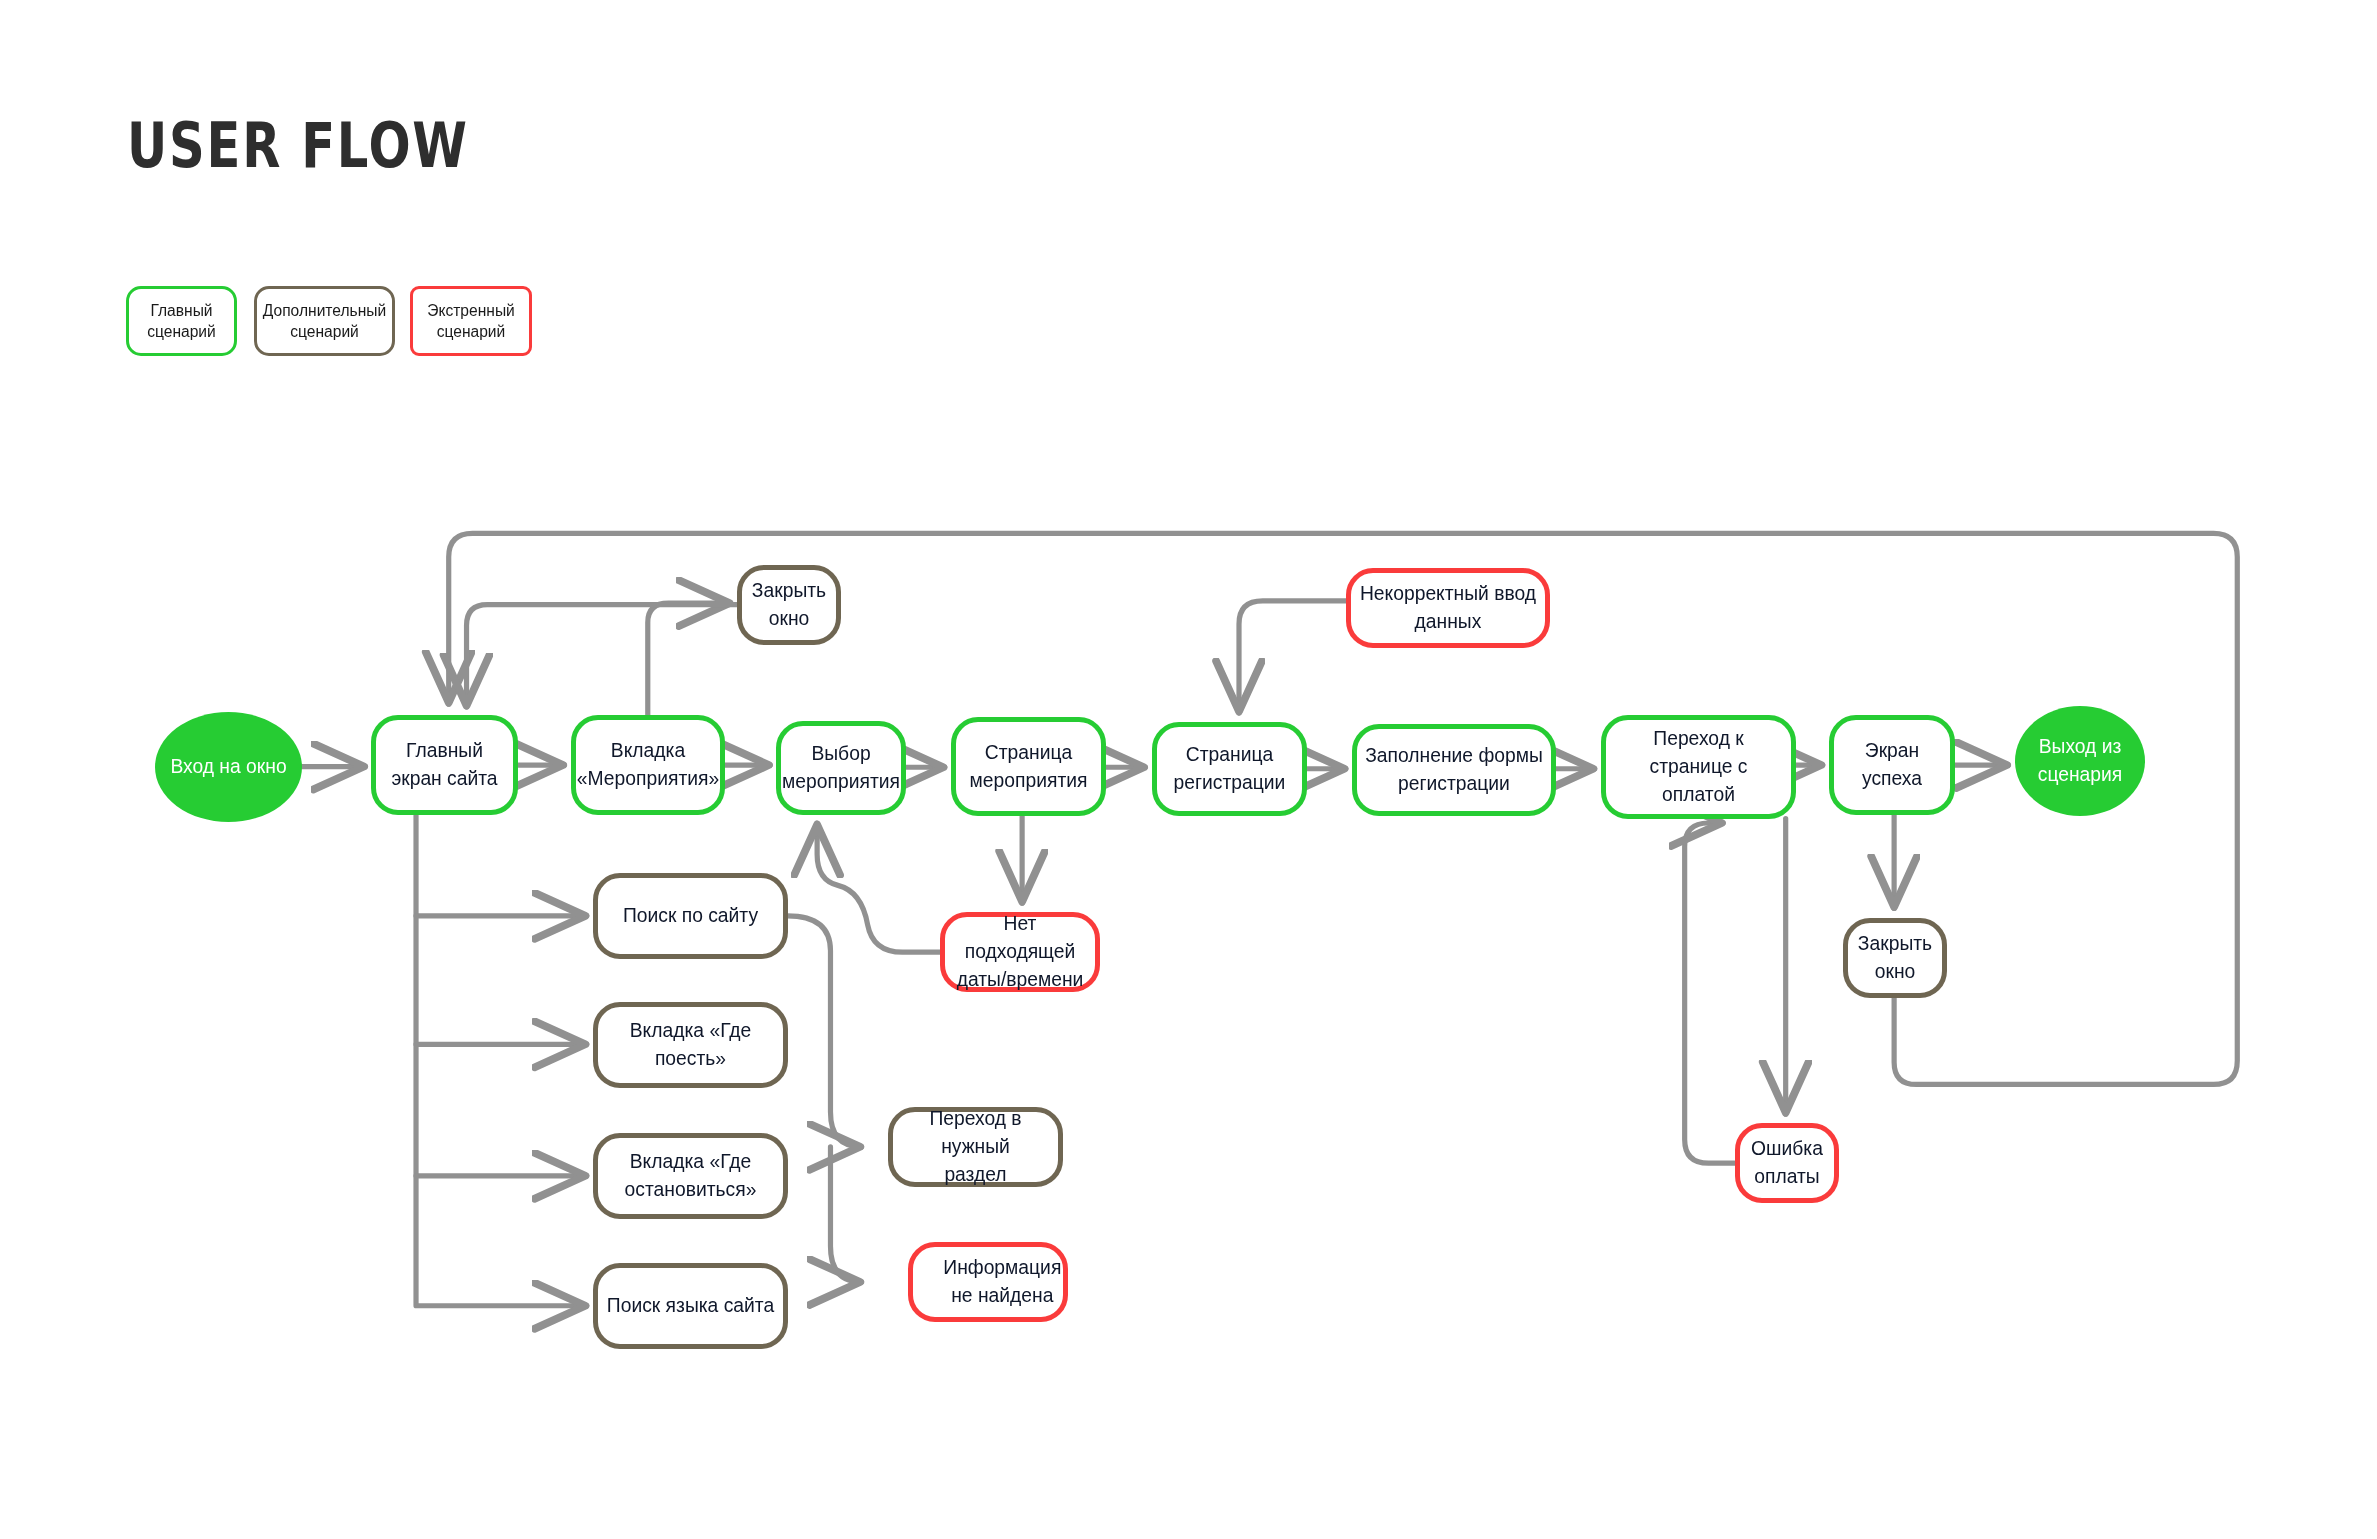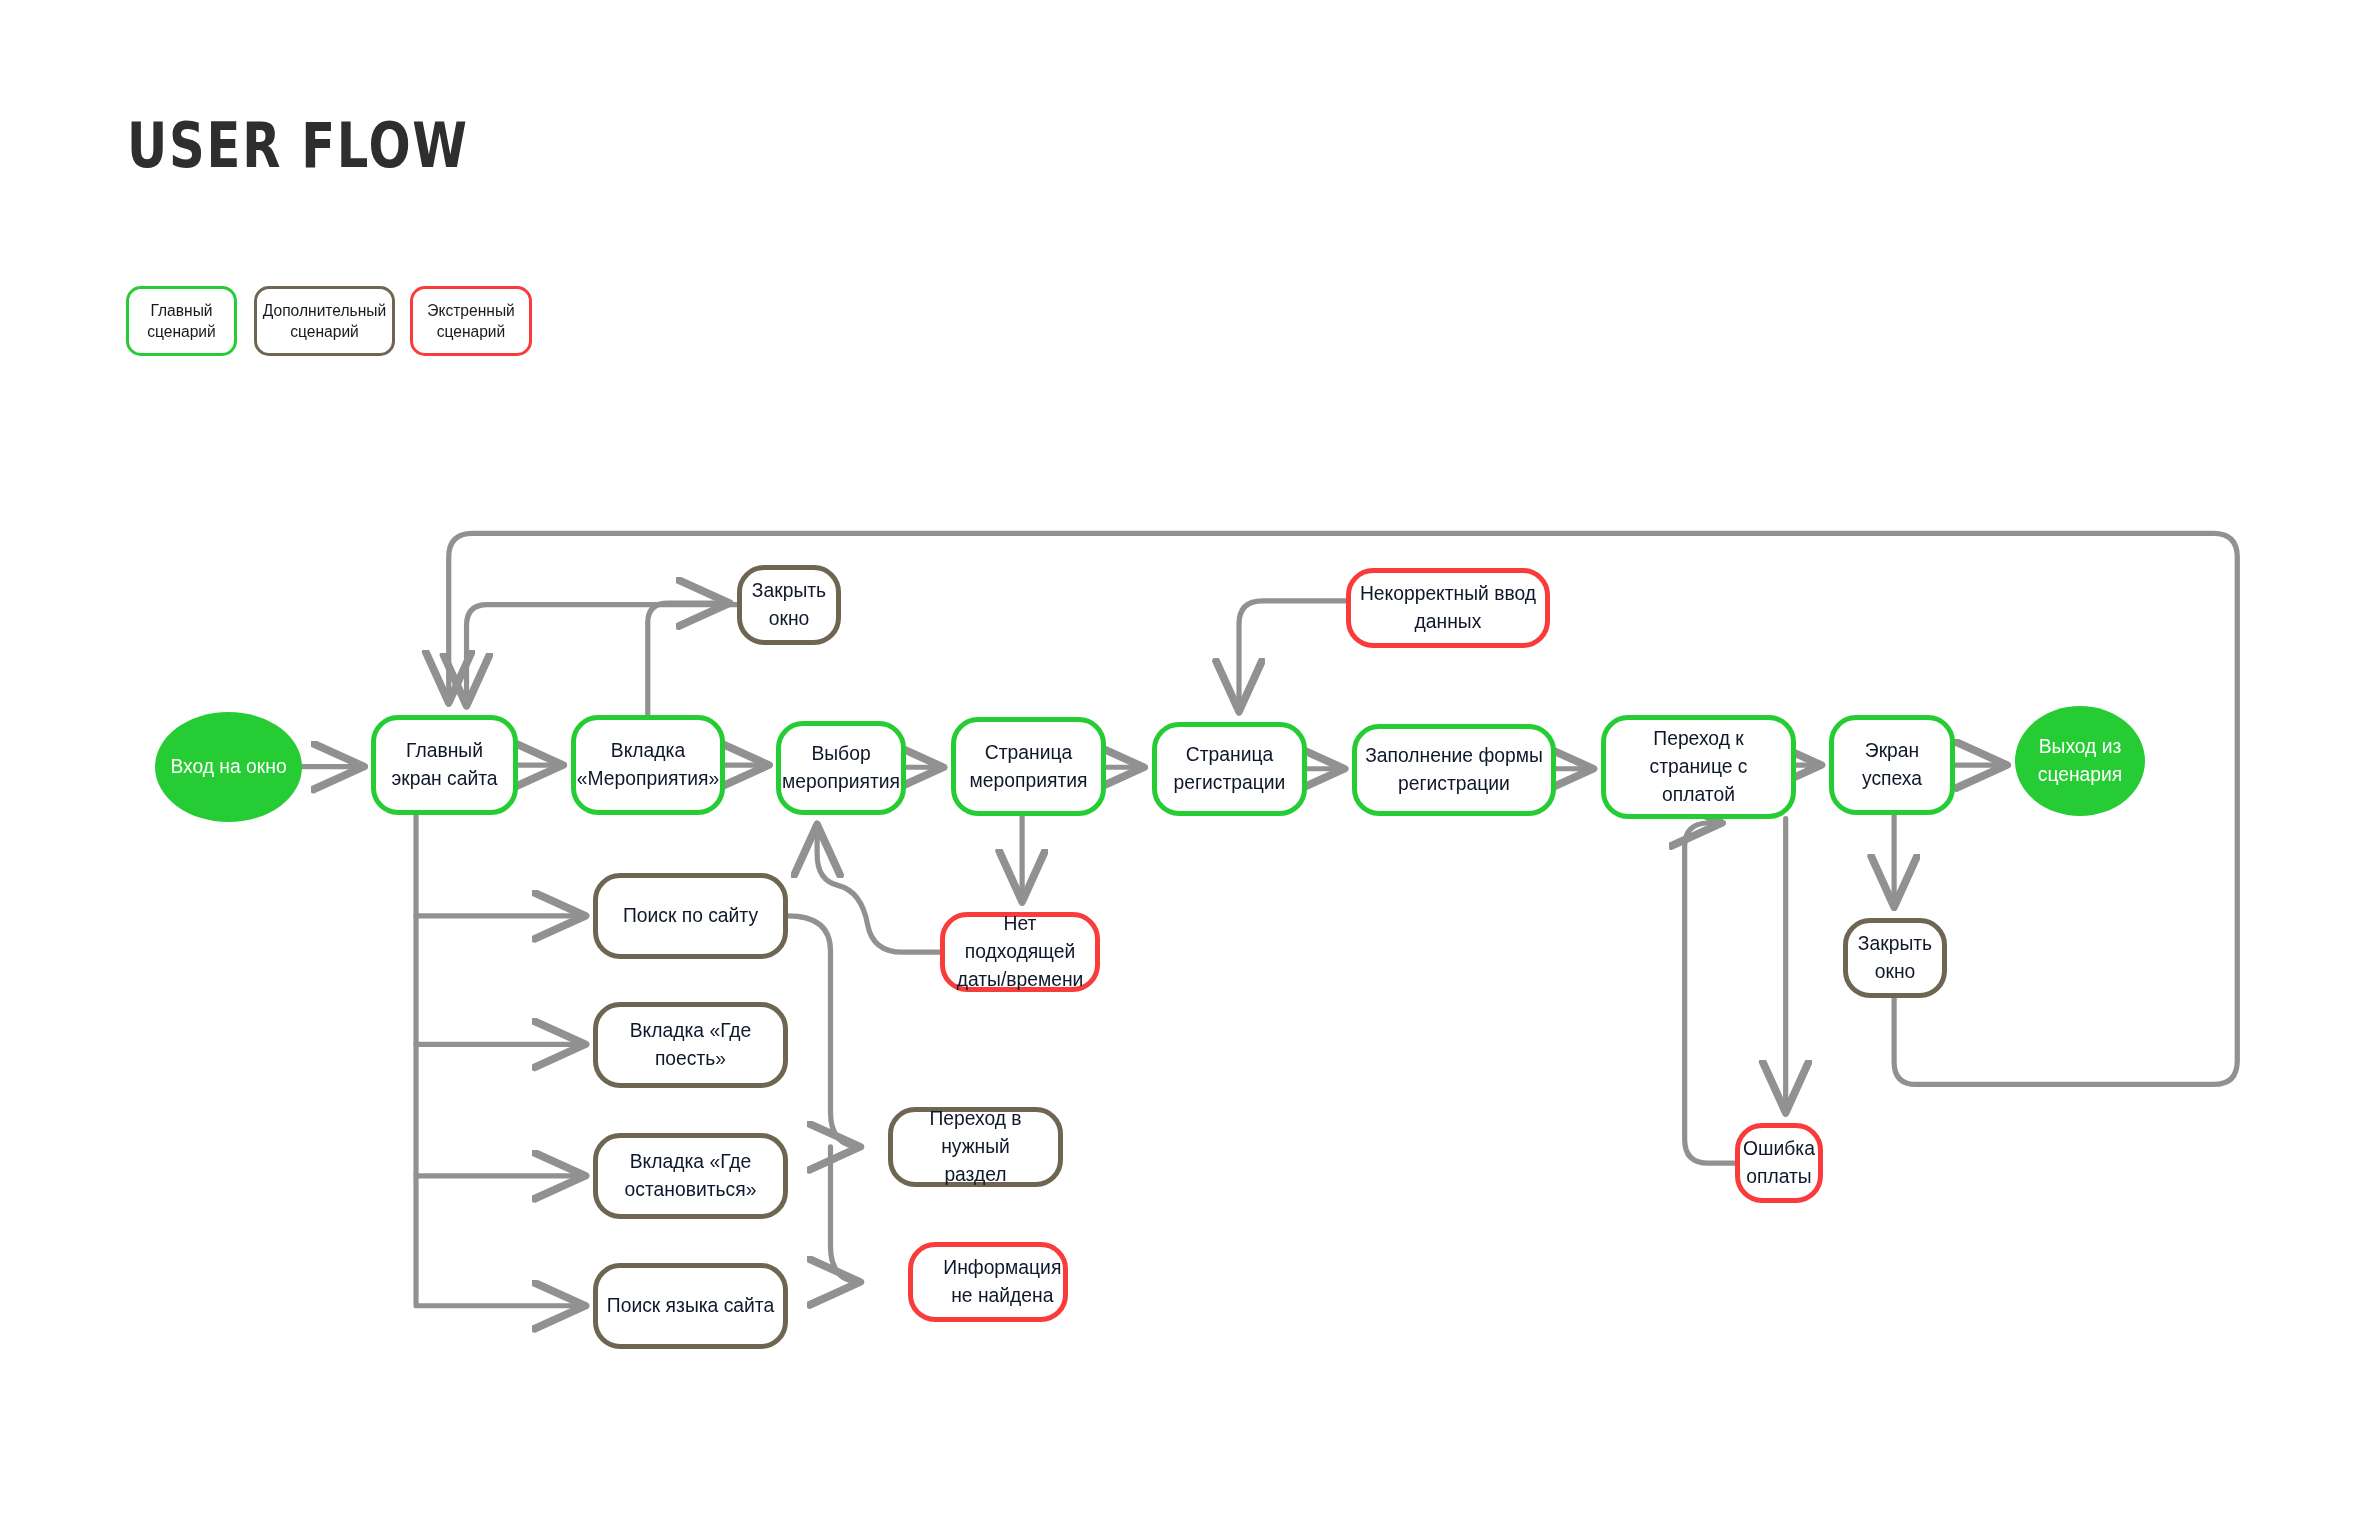--- a/index.html
+++ b/index.html
@@ -53,21 +53,21 @@
 </head>
 <body>
 
 <div id="stage">
 
   <div id="wordmark">USER FLOW</div>
 
   <div id="legend">
       <div class="legend-chip" style="left: 0px; width: 111px; border-color: rgb(38, 204, 51);">Главный<br>сценарий</div>
       <div class="legend-chip" style="left: 128px; width: 141px; border-color: rgb(111, 102, 82);">Дополнительный<br>сценарий</div>
-      <div class="legend-chip" style="left: 284px; width: 122px; border-color: rgb(250, 59, 59);">Экстренный<br>сценарий</div>
+      <div class="legend-chip" style="left: 284px; width: 122px; border-color: rgb(250, 59, 59); border-radius: 9px;">Экстренный<br>сценарий</div>
     </div>
 
 
   <svg id="edges" viewBox="0 0 3200 2072" width="2377" height="1539">
     <defs>
       <marker id="ah" markerWidth="14" markerHeight="14" refX="10.5" refY="5" orient="auto" markerUnits="strokeWidth">
         <path d="M0.5,0.6 L10.2,5 L0.5,9.4" fill="none" stroke="#919191" stroke-width="1.5" stroke-linecap="round" stroke-linejoin="round"></path>
       </marker>
     </defs>
     <g fill="none" stroke="#919191" stroke-width="7" stroke-linecap="round" stroke-linejoin="round">
@@ -147,21 +147,21 @@
       </div>
       <div class="node green" style="left: 1829px; top: 715px; width: 126px; height: 100px; font-size: 19.3px;">
         <span>Экран<br>успеха</span>
       </div>
       <div class="node terminal" style="left: 2015px; top: 706px; width: 130px; height: 110px; font-size: 19.3px;">
         <span>Выход из<br>сценария</span>
       </div>
       <div class="node brown" style="left: 1843px; top: 918px; width: 104px; height: 80px; font-size: 19.3px;">
         <span>Закрыть<br>окно</span>
       </div>
-      <div class="node red" style="left: 1735px; top: 1123px; width: 88px; height: 80px; font-size: 19.3px;">
+      <div class="node red" style="left: 1735px; top: 1123px; width: 104px; height: 80px; font-size: 19.3px;">
         <span>Ошибка<br>оплаты</span>
       </div>
       <div class="node brown" style="left: 593px; top: 873px; width: 195px; height: 86px; font-size: 19.3px;">
         <span>Поиск по сайту</span>
       </div>
       <div class="node brown" style="left: 593px; top: 1002px; width: 195px; height: 86px; font-size: 19.3px;">
         <span>Вкладка «Где<br>поесть»</span>
       </div>
       <div class="node brown" style="left: 593px; top: 1133px; width: 195px; height: 86px; font-size: 19.3px;">
         <span>Вкладка «Где<br>остановиться»</span>

